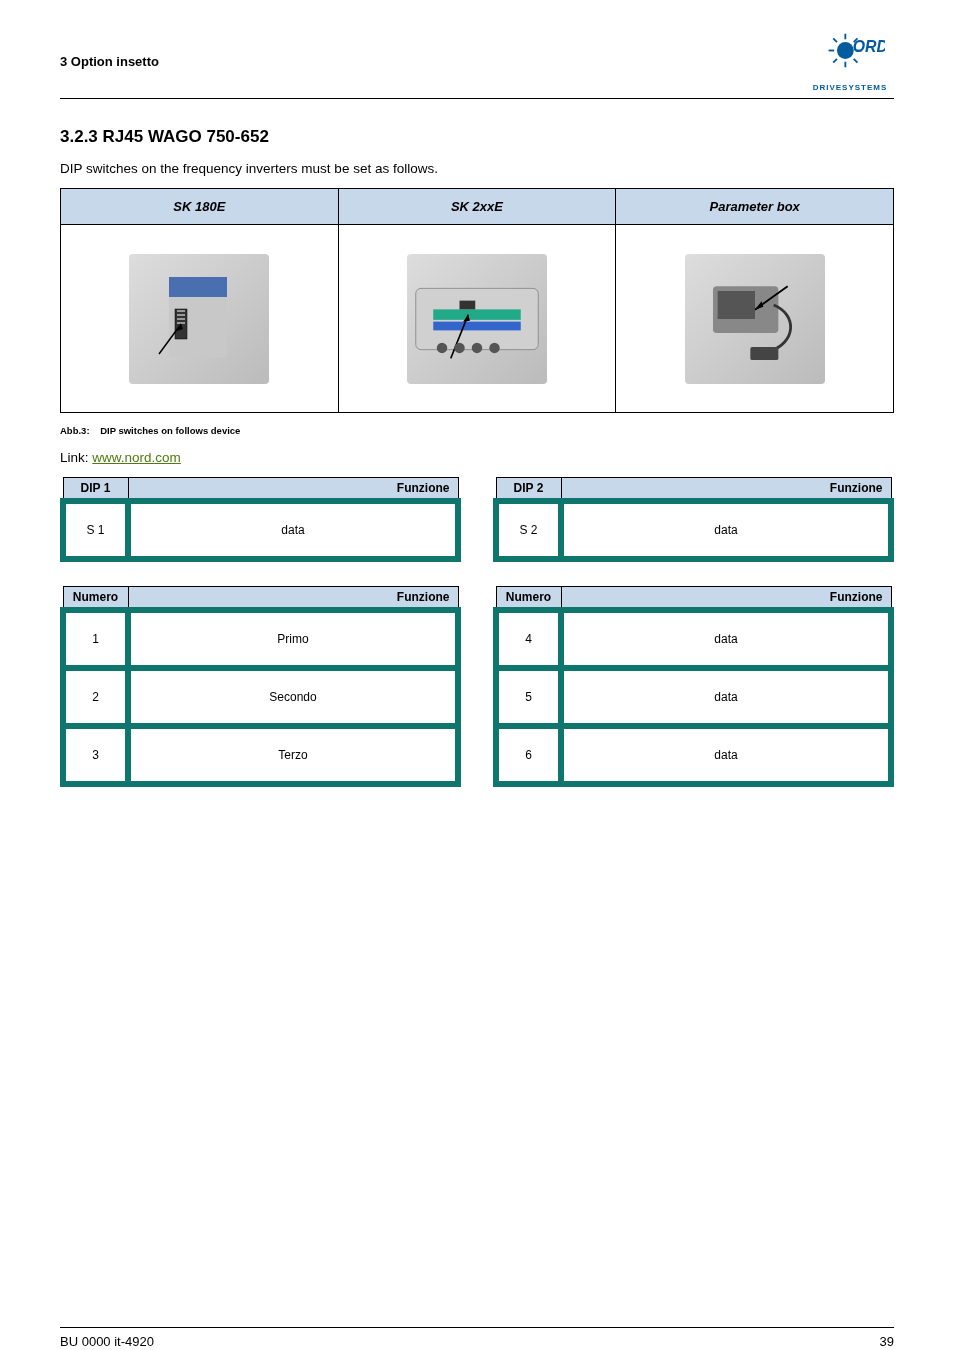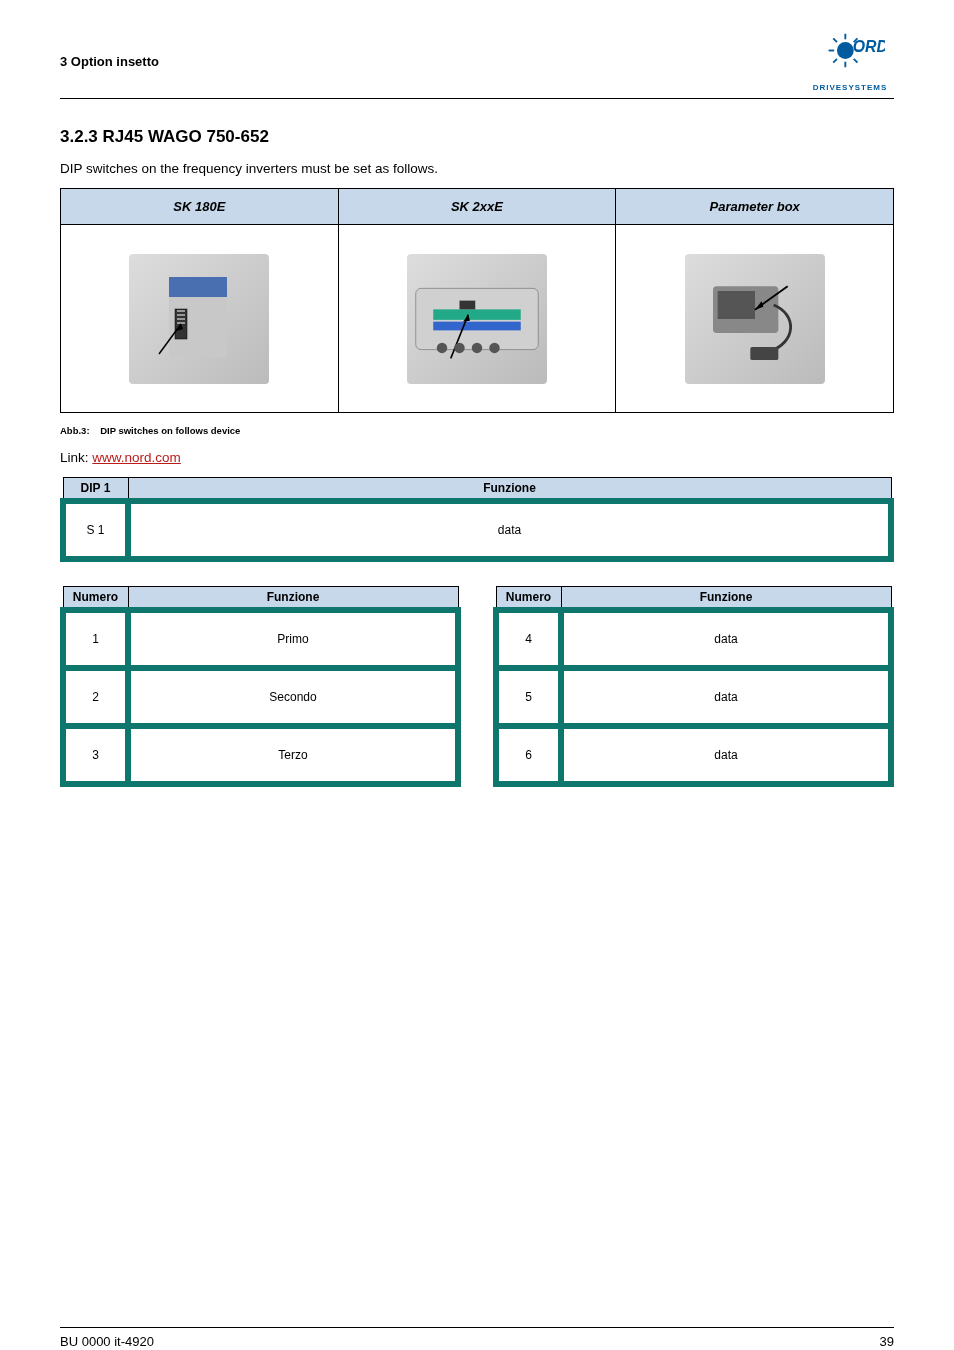--- a/index.html
+++ b/index.html
@@ -89,21 +89,21 @@
     font-size: 10px;
     color: #555;
   }
   .caption-row {
     font-size: 9.5px;
     font-weight: bold;
     display: block;
     margin-bottom: 14px;
   }
   .link {
-    color: #b91c1c;
+    color: #4d7c0f;
     text-decoration: underline;
     cursor: pointer;
   }
   .small-tables {
     display: flex;
     gap: 32px;
     margin-top: 6px;
   }
   .small-table {
     border-collapse: collapse;
@@ -111,21 +111,21 @@
     font-size: 12px;
   }
   .small-table th {
     background: #c6d8ea;
     border: 1px solid #000;
     padding: 3px 8px;
     font-weight: bold;
     text-align: center;
   }
   .small-table th.left {
-    text-align: center;
+    text-align: right;
   }
   .small-table td {
     border: 6px solid #0f766e;
     padding: 19px 8px;
     text-align: center;
   }
   .small-table td.left {
     text-align: center;
   }
   .row-space {
@@ -251,20 +251,32 @@
         <tr>
       <th style="width:65px">DIP 1</th>
       <th class="left">Funzione</th>
     </tr>
     <tr>
       <td>S 1</td>
       <td class="left">data</td>
     </tr>
   </tbody>
     </table>
+  <table class="small-table">
+    <tbody>
+        <tr>
+      <th style="width:65px">DIP 2</th>
+      <th class="left">Funzione</th>
+    </tr>
+    <tr>
+      <td>S 2</td>
+      <td class="left">data</td>
+    </tr>
+  </tbody>
+    </table>
 </div>
 
 <div class="row-space"></div>
 
 <div class="small-tables">
   <table class="small-table">
     <tbody>
         <tr>
       <th style="width:65px">Numero</th>
       <th class="left">Funzione</th>

